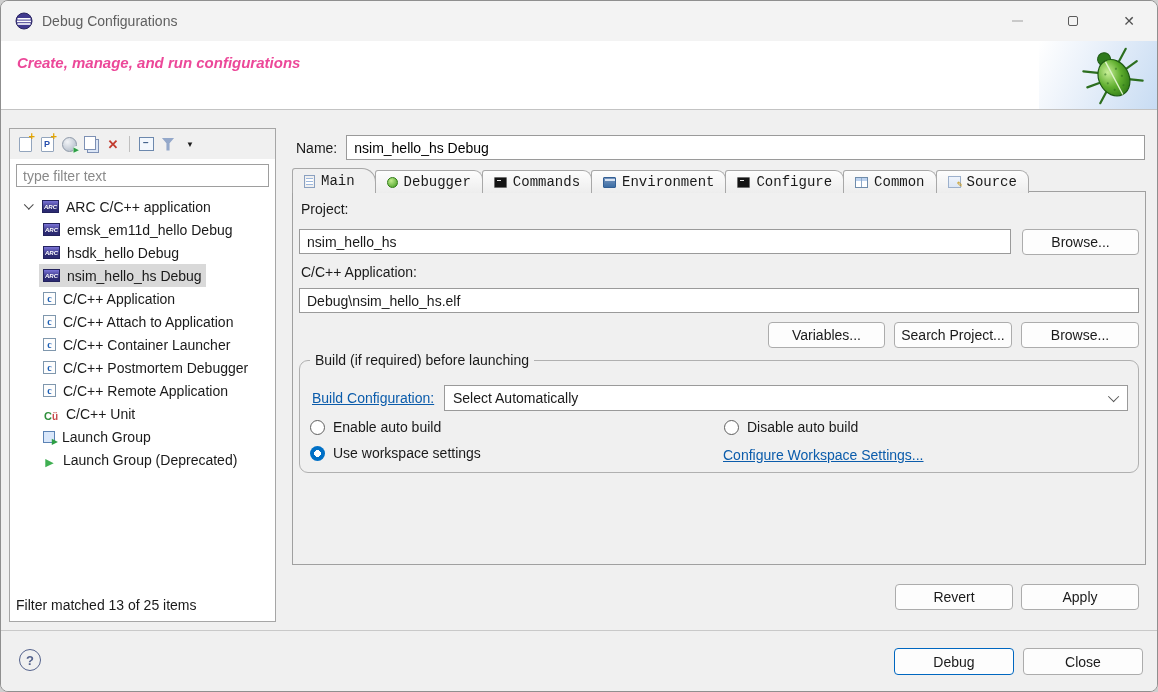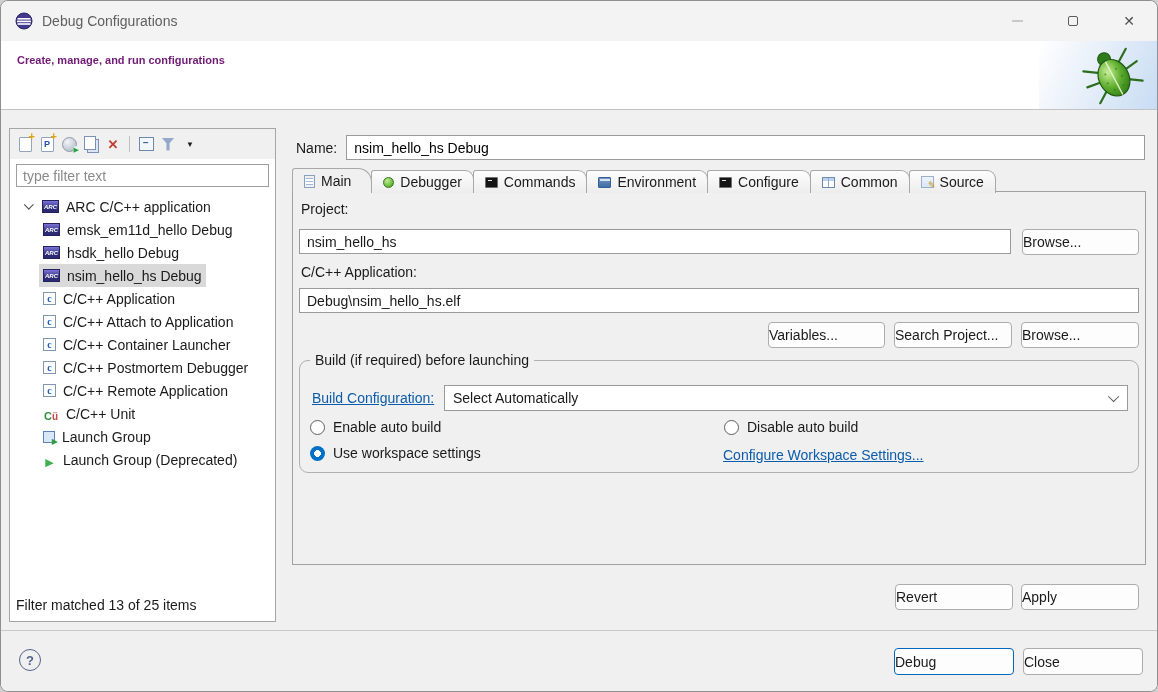--- a/index.html
+++ b/index.html
@@ -15,21 +15,21 @@
   .titlebar .app-icon{width:18px;height:18px;margin-right:9px;}
   .titlebar .title{color:#5f5f5f;font-size:14px;}
   .win-controls{position:absolute;right:0;top:0;height:40px;display:flex;}
   .win-btn{width:56px;height:40px;display:flex;align-items:center;justify-content:center;}
   .glyph-min{width:11px;height:2px;background:#c9c9c9;}
   .glyph-max{width:10px;height:10px;border:1.4px solid #5c5c5c;border-radius:2px;}
   .glyph-close{font-size:14px;color:#4f4f4f;line-height:1;}
   
   .banner{position:absolute;left:0;top:40px;width:100%;height:69px;background:#ffffff;
     border-bottom:1px solid #c3c3c3;box-shadow:0 2px 3px rgba(0,0,0,0.06);}
-  .banner h1{position:absolute;left:16px;top:13px;font-size:11px;font-weight:bold;color:#701a75;}
+  .banner h1{position:absolute;left:16px;top:13px;font-size:15px;font-weight:bold;color:#ec4899;font-style:italic;}
   .banner-art{position:absolute;right:0;top:0;width:118px;height:68px;
     background:linear-gradient(115deg, rgba(255,255,255,0) 0%, #eaf1fa 40%, #c8dcf3 100%);}
   .banner-art svg{position:absolute;right:8px;top:3px;}
   
   .body{position:absolute;left:0;top:109px;width:100%;height:521px;background:#f0f0f0;
     border-bottom:1px solid #c9c9c9;}
   
   .left-panel{position:absolute;left:8px;top:18px;width:267px;height:494px;
     background:#ffffff;border:1px solid #a6a6a6;display:flex;flex-direction:column;}
   .lp-toolbar{height:30px;background:#f0f0f0;display:flex;align-items:center;padding:0 4px;flex:none;}
@@ -78,42 +78,42 @@
   .lp-status{flex:none;height:28px;padding:4px 6px 0 6px;font-size:14px;color:#1a1a1a;}
   
   .right-panel{position:absolute;left:289px;top:0;width:865px;height:539px;}
   .name-row{position:absolute;left:6px;top:25px;width:849px;display:flex;align-items:center;}
   .name-row label{margin-right:9px;}
   .name-row input{flex:1;height:25px;border:1px solid #9a9a9a;padding:0 7px;font-size:14px;
     font-family:"Liberation Sans",sans-serif;background:#fff;}
   .tabs{position:absolute;left:2px;top:58px;height:25px;display:flex;align-items:flex-end;z-index:3;}
   .tab{display:inline-flex;align-items:center;gap:6px;height:23px;padding:0 11px;
     border:1px solid #a8a8a8;border-bottom:none;background:linear-gradient(#fdfdfd,#ededed);
-    border-radius:3px 9px 0 0;margin-right:-1px;font-size:14px;white-space:nowrap;}
+    border-radius:3px 9px 0 0;margin-right:-1px;font-size:14px;white-space:nowrap;font-family:Liberation Mono, monospace;}
   .tab.active{background:#f0f0f0;height:25px;z-index:4;position:relative;border-radius:3px 14px 0 0;padding-right:20px;}
   .tabicon{display:inline-block;flex:none;}
   .tabicon-file{width:11px;height:13px;background:#fff;border:1px solid #8aa0c0;
     background-image:repeating-linear-gradient(#fff 0 2px,#9db8dd 2px 3px);background-clip:content-box;padding:2px 1px;}
   .tabicon-bug{width:11px;height:11px;border-radius:50%;background:radial-gradient(circle at 35% 30%,#c2ec8e,#3f9b1e);
     border:1px solid #2d7a12;}
   .tabicon-console-black{width:13px;height:11px;background:#141414;border:1px solid #6e6e6e;border-radius:1px;position:relative;}
   .tabicon-console-black::before{content:"";position:absolute;left:2px;top:2px;width:4px;height:1.5px;background:#e8e8e8;}
   .tabicon-env{width:13px;height:11px;background:linear-gradient(#7694bd,#3c6ea5);border:1px solid #335f94;border-radius:1px;position:relative;}
   .tabicon-env::before{content:"";position:absolute;left:1px;top:1px;width:10px;height:2px;background:#d7e3f2;}
   .tabicon-table{width:13px;height:11px;background:#fff;border:1px solid #6f8cab;position:relative;}
   .tabicon-table::before{content:"";position:absolute;left:0;top:0;width:100%;height:3px;background:#bcd2ef;}
   .tabicon-table::after{content:"";position:absolute;left:5px;top:0;width:1px;height:100%;background:#8ea9c9;}
   .tabicon-source{width:13px;height:12px;position:relative;background:linear-gradient(#eef3fb,#dde7f5);border:1px solid #9cb0cc;}
   .tabicon-source::after{content:"\270E";position:absolute;right:-3px;bottom:-3px;color:#c79100;font-size:9px;}
   .tab-content{position:absolute;left:2px;top:81px;width:854px;height:374px;border:1px solid #a0a0a0;background:#f0f0f0;z-index:2;}
   .fld-label{position:absolute;font-size:14px;color:#1a1a1a;}
   .txt{position:absolute;height:25px;border:1px solid #9a9a9a;background:#fff;padding:0 7px;
     font-size:14px;font-family:"Liberation Sans",sans-serif;color:#1a1a1a;}
   .btn{position:absolute;height:26px;background:#fdfdfd;border:1px solid #acacac;border-radius:4px;
-    font-size:14px;font-family:"Liberation Sans",sans-serif;color:#1a1a1a;text-align:left;cursor:default;}
+    font-size:14px;font-family:"Liberation Sans",sans-serif;color:#1a1a1a;text-align:center;cursor:default;}
   .groupbox{position:absolute;left:6px;top:168px;width:840px;height:113px;border:1px solid #b0b0b0;border-radius:9px;}
   .groupbox legend-label, .gb-title{position:absolute;left:10px;top:-9px;background:#f0f0f0;padding:0 5px;font-size:14px;}
   .link{color:#0b5cab;text-decoration:underline;cursor:pointer;}
   .combo{position:absolute;left:144px;top:24px;width:684px;height:26px;background:#fff;border:1px solid #9a9a9a;
     display:flex;align-items:center;padding:0 8px;font-size:14px;}
   .combo .combo-chev{margin-left:auto;width:8px;height:8px;border-left:1.6px solid #555;border-bottom:1.6px solid #555;
     transform:rotate(-45deg) translateY(-2px);}
   .radio-row{position:absolute;display:flex;align-items:center;}
   .radio{width:15px;height:15px;border-radius:50%;border:1px solid #5f5f5f;background:#fff;margin-right:8px;flex:none;}
   .radio.checked{border:none;background:radial-gradient(circle at center, #ffffff 0 3.2px, #0070c6 3.6px);}

